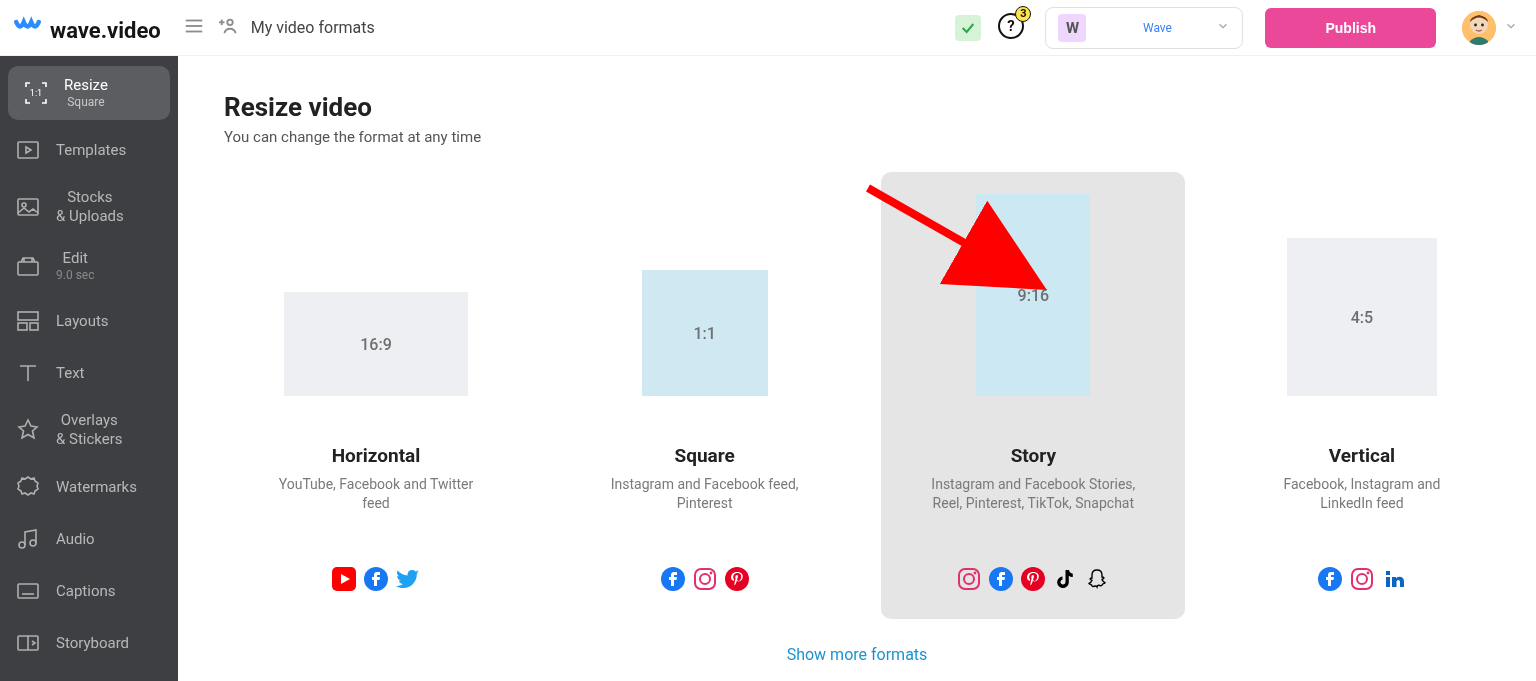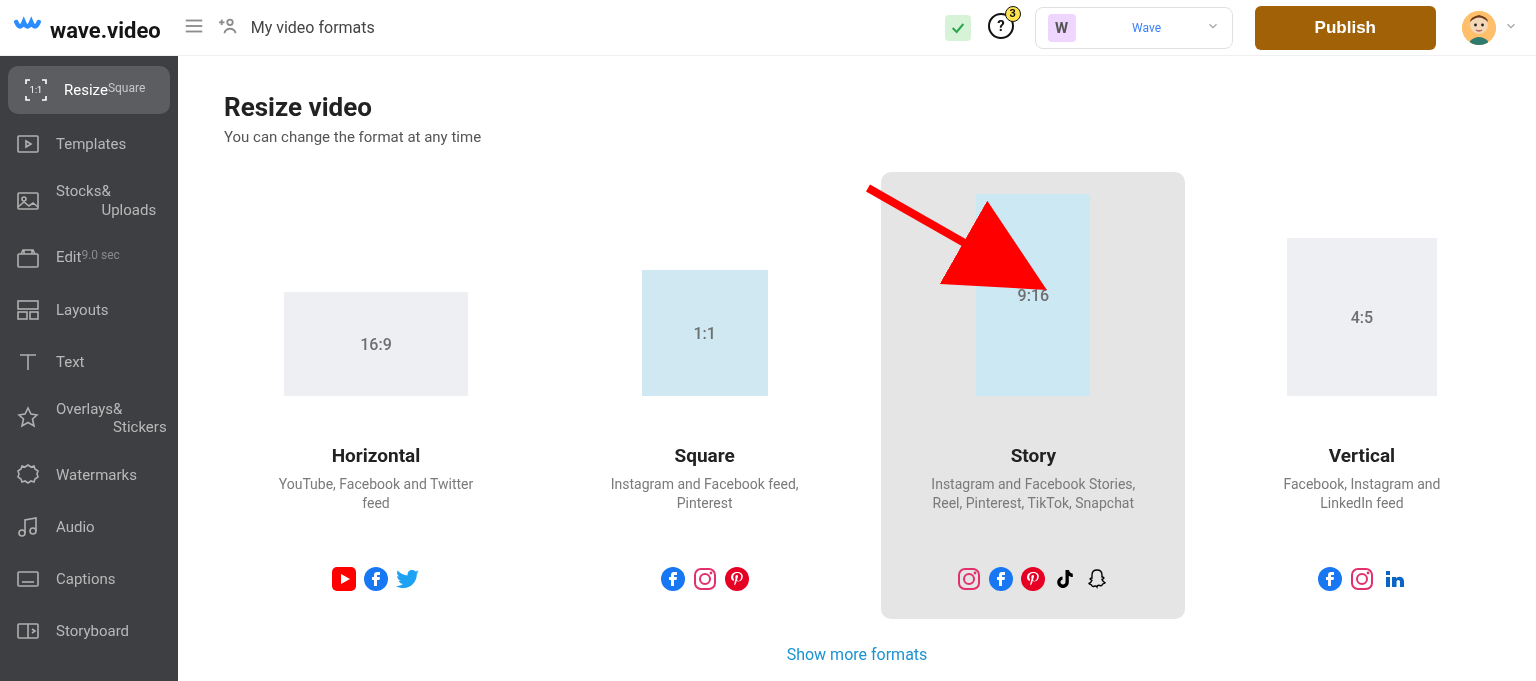--- a/index.html
+++ b/index.html
@@ -11,32 +11,32 @@
   .add-person { margin-left: 14px; color: #8c8c8c; }
   .project-title { margin-left: 10px; font-size: 16px; color: #444; }
   .spacer { flex: 1; }
   .check-badge { width: 26px; height: 26px; background: #d6f3d8; display:flex; align-items:center; justify-content:center; border-radius:4px; margin-right:16px;}
   .help { position: relative; margin-right: 20px; }
   .help svg { width: 28px; height: 28px; }
   .help-badge { position:absolute; top:-6px; right:-6px; background:#ffe44d; color:#111; font-size:11px; font-weight:700; width:16px; height:16px; border-radius:50%; display:flex; align-items:center; justify-content:center; border:1px solid #111;}
   .brand-dd { display:flex; align-items:center; border:1px solid #e0e0e0; border-radius:8px; padding:6px 12px; width:198px; margin-right:22px; cursor:pointer;}
   .brand-sq { width:28px; height:28px; background:#efd6ff; color:#555; font-weight:700; display:flex; align-items:center; justify-content:center; border-radius:4px; margin-right:12px; font-size:15px;}
   .brand-name { font-size:12px; color:#3b82f6; flex:1;text-align:center;}
-  .publish { background:#a16207; color:#fff; border:none; font-size:17px; font-weight:600; padding:12px 60px; border-radius:6px; margin-right:26px; cursor:pointer;}
+  .publish { background:#ec4899; color:#fff; border:none; font-size:14px; font-weight:600; padding:12px 60px; border-radius:6px; margin-right:26px; cursor:pointer;}
   .avatar { width:34px; height:34px; background:#ffbf6b; border-radius:50%; display:flex; align-items:center; justify-content:center; overflow:hidden; margin-right:4px;}
   .avatar svg { width:34px; height:34px; }
 
   .app { display:flex; height:calc(100% - 56px); }
   .sidebar { width:178px; background:#3d3f42; color:#b8b8b8; padding-top:6px; display:flex; flex-direction:column; gap:0;}
   .sb-item { display:flex; align-items:center; gap:14px; padding:12px 14px; cursor:pointer; font-size:15px; }
   .sb-item.active { background:#5b5d60; color:#fff; border-radius:10px; margin:4px 8px; padding:10px 14px;}
   .sb-icon { width:28px; height:28px; display:flex; align-items:center; justify-content:center; flex-shrink:0;}
   .sb-icon svg { stroke:#b0b0b0; }
   .sb-item.active .sb-icon svg { stroke:#fff; }
-  .sb-labels { display:flex; flex-direction:row; line-height:1.25;}
+  .sb-labels { display:flex; flex-direction:column; line-height:1.25;align-items:center;}
   .sb-sub { font-size:12px; color:#c7c7c7; }
   .sb-item .muted { font-size:12px; color:#8a8a8a;}
 
   .main { flex:1; padding: 36px 0 0 46px; overflow:auto; position: relative;}
   .main h1 { font-size:26px; font-weight:700; color:#222; margin-bottom:6px;}
   .main .sub { font-size:15px; color:#555;}
   .cards { display:flex; gap:0; margin-top:26px; width:1290px; justify-content:space-between;}
   .card { width:304px; padding:22px 10px 28px; text-align:center; border-radius:10px; cursor:pointer;}
   .card.hover { background:#e5e5e5; }
   .thumb-wrap { height:202px; display:flex; align-items:flex-end; justify-content:center; margin-bottom:48px;}

